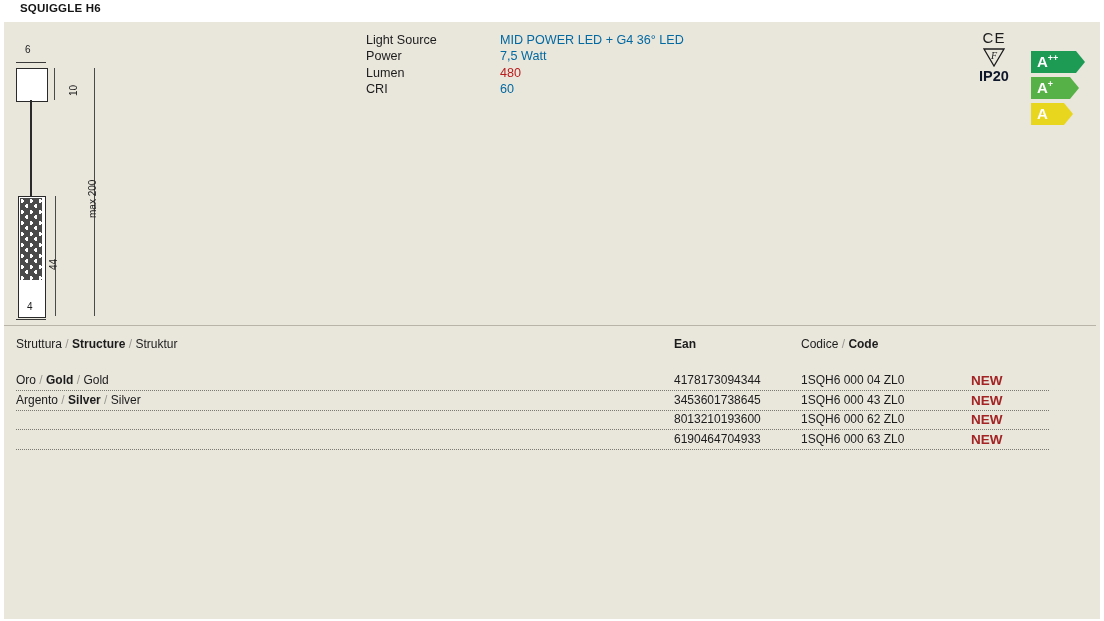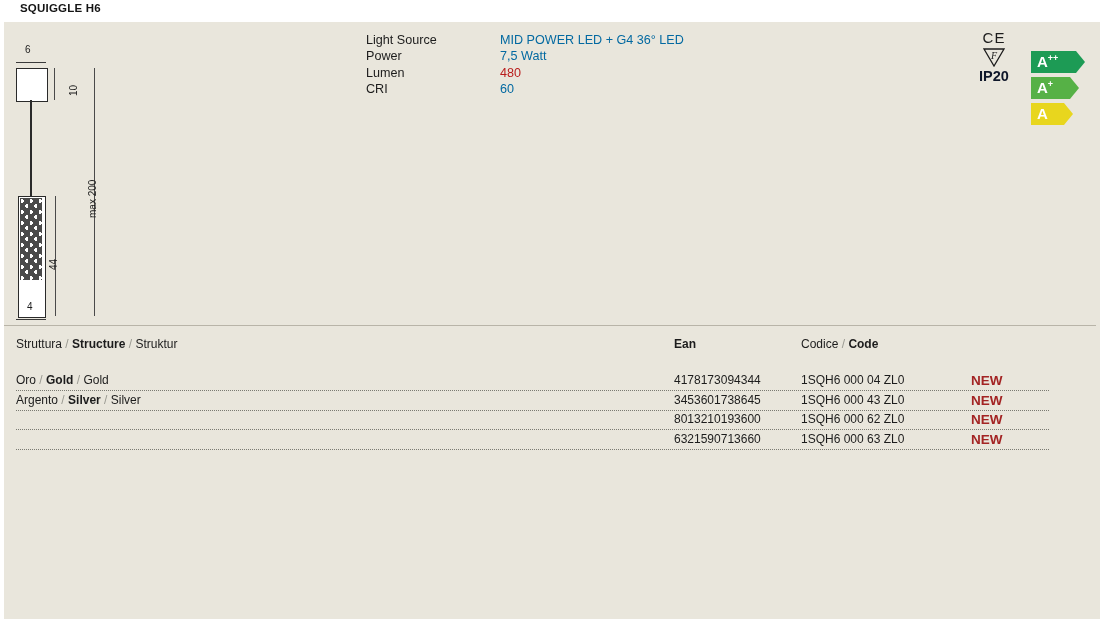--- a/index.html
+++ b/index.html
@@ -330,21 +330,21 @@
       </div>
 
       <div class="t-row">
         <div class="c-ean">8013210193600</div>
         <div class="c-code">1SQH6 000 62 ZL0</div>
         <div class="c-new">NEW</div>
         <div class="row-rule"></div>
       </div>
 
       <div class="t-row">
-        <div class="c-ean">6321590713660</div>
+        <div class="c-ean">6190464704933</div>
         <div class="c-code">1SQH6 000 63 ZL0</div>
         <div class="c-new">NEW</div>
         <div class="row-rule"></div>
       </div>
 
     </div>
   </div>
 </div>
 
 </body></html>

